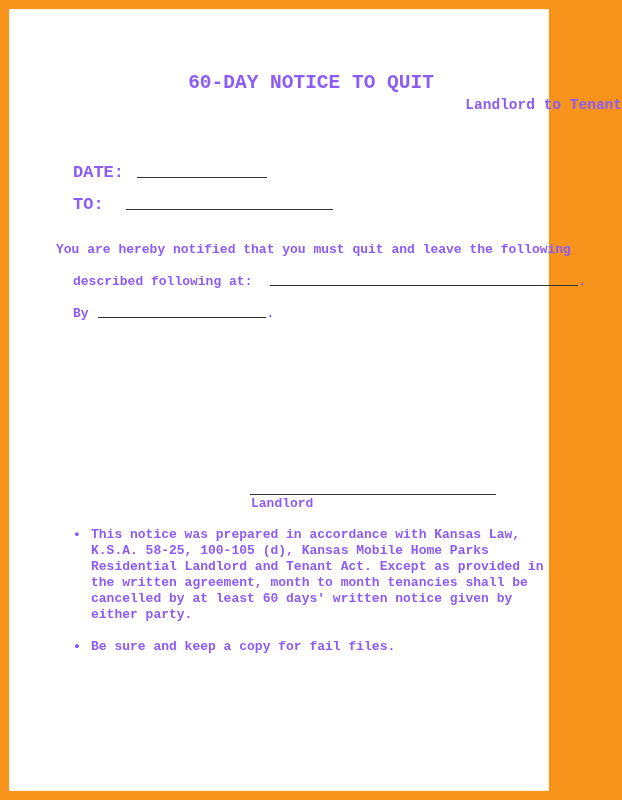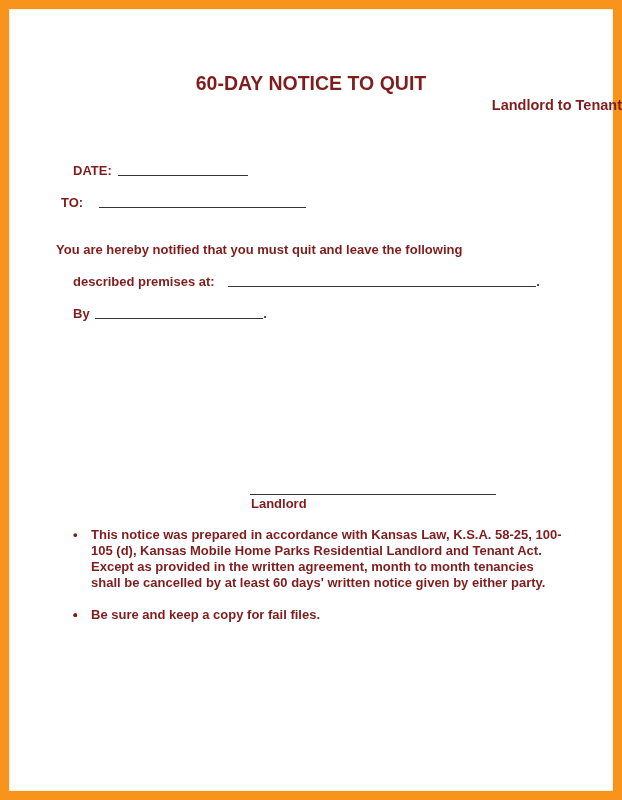--- a/index.html
+++ b/index.html
@@ -10,42 +10,42 @@
       width: 622px;
       height: 800px;
       background: #f8941c;
       position: relative;
       overflow: hidden;
     }
     .page {
       position: absolute;
       left: 9px;
       top: 9px;
-      width: 604px;
+      width: 540px;
       height: 782px;
       background: #ffffff;
       box-shadow: inset 0 0 2px rgba(240,150,40,0.5);
-      font-family: Liberation Sans, sans-serif;
-      color: #7f1d1d;
+      font-family: Liberation Mono, monospace;
+      color: #8b5cf6;
       font-weight: bold;
     }
     .abs { position: absolute; white-space: nowrap; }
     .title {
       left: 0; width: 622px; top: 63px;
       text-align: center;
       font-size: 19.5px;
       letter-spacing: 0px;
     }
     .subtitle {
       left: 0; width: 622px; top: 88px;
       text-align: right;
       font-size: 14.5px;
     }
     .field {
-      font-size: 13px;
+      font-size: 17px;
     }
     .blank {
       display: inline-block;
       border-bottom: 1px solid #333;
       vertical-align: baseline;
       height: 1px;
       margin-bottom: -1px;
     }
     .body-text { font-size: 13px; }
     .sigline {
@@ -83,29 +83,29 @@
 <div class="page">
 
   <div class="abs title" style="left:-9px;">60-DAY NOTICE TO QUIT</div>
   <div class="abs subtitle" style="left:-9px;">Landlord to Tenant</div>
 
   <div class="abs field" style="left:64px; top:154px;">
     <span>DATE:</span>
     <span class="blank" style="width:130px; margin-left:3px;"></span>
   </div>
 
-  <div class="abs field" style="left:52px; top:186px;">
+  <div class="abs field" style="left:64px; top:186px;">
     <span>TO:</span>
     <span class="blank" style="width:207px; margin-left:12px;"></span>
   </div>
 
   <div class="abs body-text" style="left:47px; top:233px;">You are hereby notified that you must quit and leave the following</div>
 
   <div class="abs body-text" style="left:64px; top:265px;">
-    <span>described premises at:</span>
+    <span>described following at:</span>
     <span class="blank" style="width:308px; margin-left:10px;"></span><span>.</span>
   </div>
 
   <div class="abs body-text" style="left:64px; top:297px;">
     <span>By</span>
     <span class="blank" style="width:168px; margin-left:2px;"></span><span>.</span>
   </div>
 
 
   <div class="sigline"></div>

